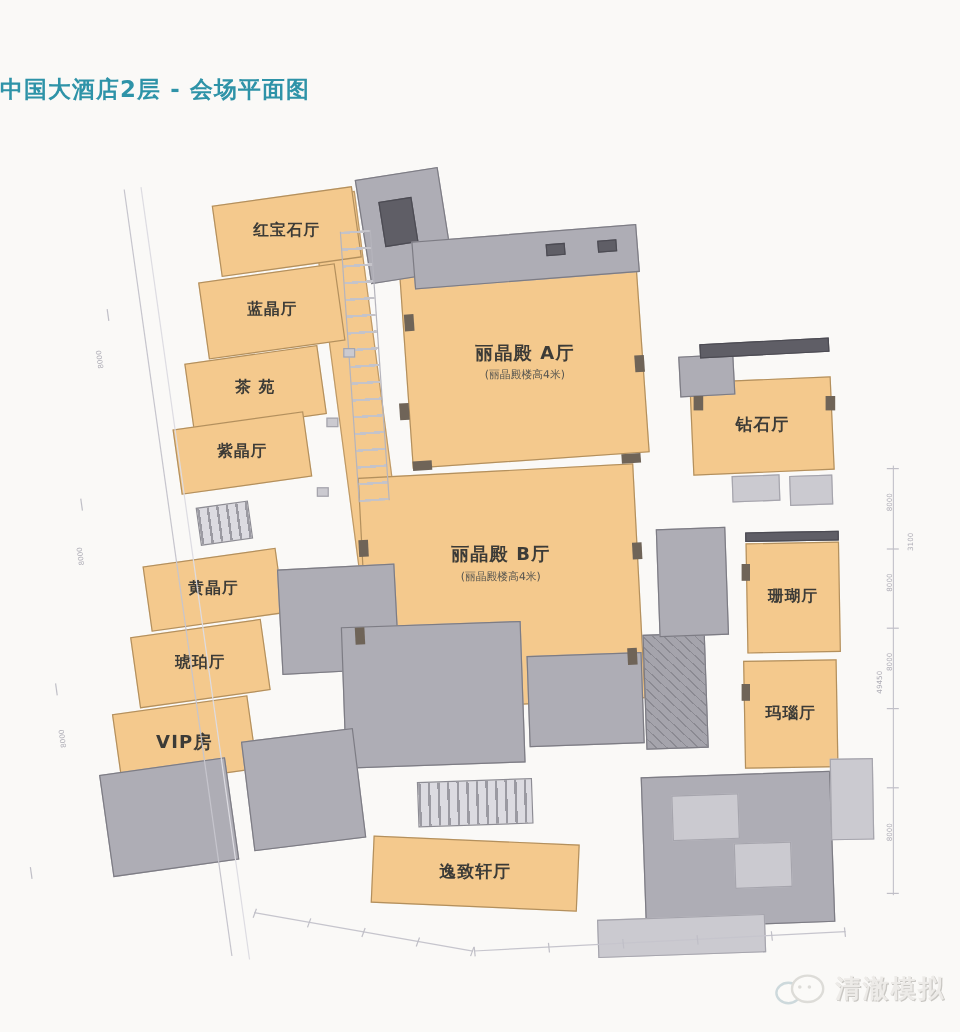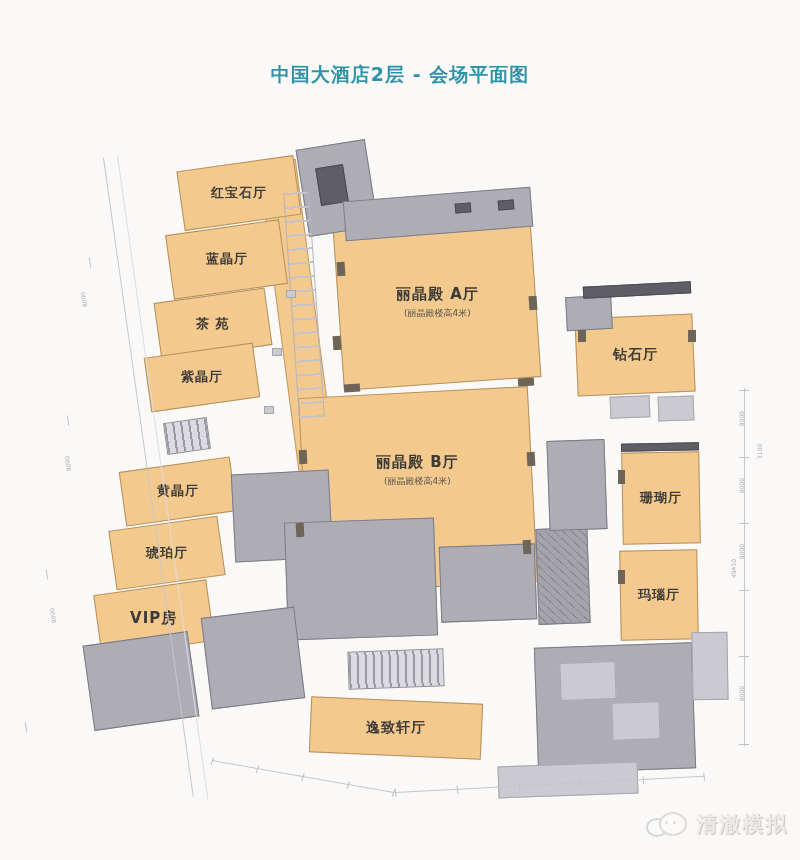--- a/index.html
+++ b/index.html
@@ -1,19 +1,19 @@
 <!DOCTYPE html>
 <html><head>
 <meta charset="utf-8">
 <style>
   html,body{margin:0;padding:0;background:#faf9f7;}
   #stage{position:relative;width:800px;height:860px;overflow:hidden;
          font-family:"DejaVu Sans","Liberation Sans",sans-serif;background:#faf9f7;}
   
-  #title{position:absolute;left:0;top:62px;width:100%;text-align:center;
+  #title{position:absolute;left:0;top:62px;width:100%;text-align:left;
          font-size:19px;font-weight:bold;letter-spacing:1px;color:#2e93a8;}
   
   .room{position:absolute;background:#f4c98d;border:1px solid rgba(125,96,55,.55);
         transform:rotate(var(--r,0deg));display:flex;align-items:center;justify-content:center;
         box-sizing:border-box;}
   .room .lbl{transform:rotate(calc(-1 * var(--r,0deg)));color:#3c3b37;font-weight:bold;
         text-align:center;letter-spacing:1px;line-height:1.25;white-space:nowrap;}
   .f13{font-size:13px}.f14{font-size:14px}.f15{font-size:15px}
   .note{display:block;font-size:9px;font-weight:normal;letter-spacing:0;color:#55544f;margin-top:4px;}
   .strip{position:absolute;background:#f4c98d;border:1px solid rgba(125,96,55,.45);

